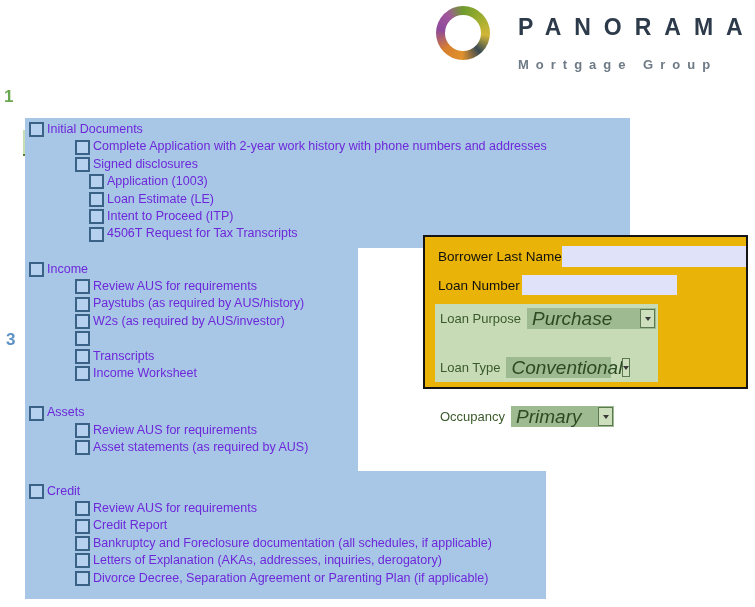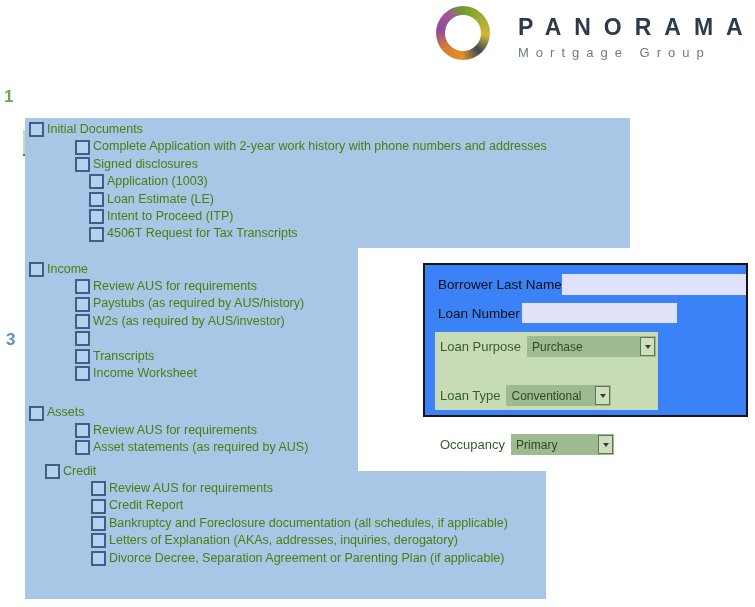--- a/index.html
+++ b/index.html
@@ -21,21 +21,21 @@
   .logo-ring::after {
     content:""; position:absolute; left:9px; top:9px; width:36px; height:36px;
     border-radius:50%; background:#fff;
   }
   .brand-text { margin-left:28px; padding-top:10px; }
   .brand-name {
     font-size:23px; font-weight:700; letter-spacing:13px; color:#2c3a4a; line-height:1;
     white-space:nowrap;
   }
   .brand-tagline {
-    font-size:13px; letter-spacing:7px; color:#6e7a85; margin-top:6px; white-space:nowrap;
+    font-size:13px; letter-spacing:7px; color:#6e7a85; margin-top:18px; white-space:nowrap;font-weight:bold;
   }
 
   
   .annot { position:absolute; font-weight:700; }
   .annot-1 { left:4px;  top:87px;  font-size:17px; color:#6aa850; }
   .annot-2 { left:668px; top:340px; font-size:20px; color:#6aa850; }
   .annot-3 { left:6px;  top:330px; font-size:17px; color:#5e90c4; }
 
   
   .page-title {
@@ -50,35 +50,35 @@
   
   .bg-rect { position:absolute; background:#a8c7e7; }
   .bg-a  { left:25px; top:118px; width:605px; height:130px; }
   .bg-bc { left:25px; top:248px; width:333px; height:223px; }
   .bg-d  { left:25px; top:471px; width:521px; height:128px; }
 
   
   #checklist-rows { position:absolute; left:25px; top:121px; width:610px; }
   .cl-section.s2 { margin-top:18px; }
   .cl-section.s3 { margin-top:22px; }
-  .cl-section.s4 { margin-top:6px;padding-left:16px; }
+  .cl-section.s4 { margin-top:26px; }
   .cl-row { display:flex; align-items:center; height:17.4px; }
   .cl-row.lv1 { padding-left:4px; }
   .cl-row.lv2 { padding-left:50px; }
   .cl-row.lv3 { padding-left:64px; }
   .cl-box {
     flex:0 0 auto; width:15px; height:15px;
     background:#b6d1f0; border:2px solid #3a6186; margin-right:3px;
   }
-  .cl-label { font-size:12.5px; color:#4d7c0f; white-space:nowrap; line-height:1; padding-bottom:1px; }
+  .cl-label { font-size:12.5px; color:#6d28d9; white-space:nowrap; line-height:1; padding-bottom:1px; }
 
   
   .form-panel {
-    position:absolute; left:423px; top:263px; width:325px; height:154px;
-    background:#3b82f6; border:2px solid #141414; padding:9px 7px 0 13px;
+    position:absolute; left:423px; top:235px; width:325px; height:154px;
+    background:#eab308; border:2px solid #141414; padding:9px 7px 0 13px;
   }
   .field-row { display:flex; align-items:center; }
   .field-row.r1 { height:21px; margin-bottom:8px; }
   .field-row.r2 { height:20px; }
   .field-label { font-size:13.5px; color:#101010; white-space:nowrap; }
   .fl1 { width:125px; } .fl2 { width:84px; }
   .text-input { height:100%; background:#dfe2f8; border:none; outline:none;
     font-family:"Liberation Sans",sans-serif; font-size:13px; padding:0 4px; }
   .ti1 { flex:1; } .ti2 { width:155px; }
 
@@ -86,21 +86,21 @@
     margin-left:-3px; margin-top:9px; width:223px; height:78px;
     background:#c7dcb6; padding:4px 2px 4px 5px;
     display:flex; flex-direction:column; justify-content:space-between;gap:28px;
   }
   .select-row { display:flex; align-items:center; height:21px; }
   .select-label { font-size:13px; color:#3b5a2c; margin-right:6px; white-space:nowrap; }
   .dropdown {
     display:flex; align-items:center; height:21px; background:#9dba90;
   }
   .dd1 { width:139px; } .dd2 { width:105px; } .dd3 { width:103px;justify-content:flex-end; }
-  .dd-value { font-size:12px; color:#2c4a24; padding-left:5px; white-space:nowrap; }
+  .dd-value { font-size:19px; color:#2c4a24; padding-left:5px; white-space:nowrap;font-style:italic; }
   .dd-btn {
     margin-left:auto; width:15px; height:19px; margin-right:1px;
     background:#cddfbd; border:1px solid #5c7850;
     display:flex; align-items:center; justify-content:center;
   }
   .dd-arrow { width:0; height:0; border-left:3px solid transparent;
     border-right:3px solid transparent; border-top:4px solid #3a3a3a; }
 </style>
 </head>
 <body>

